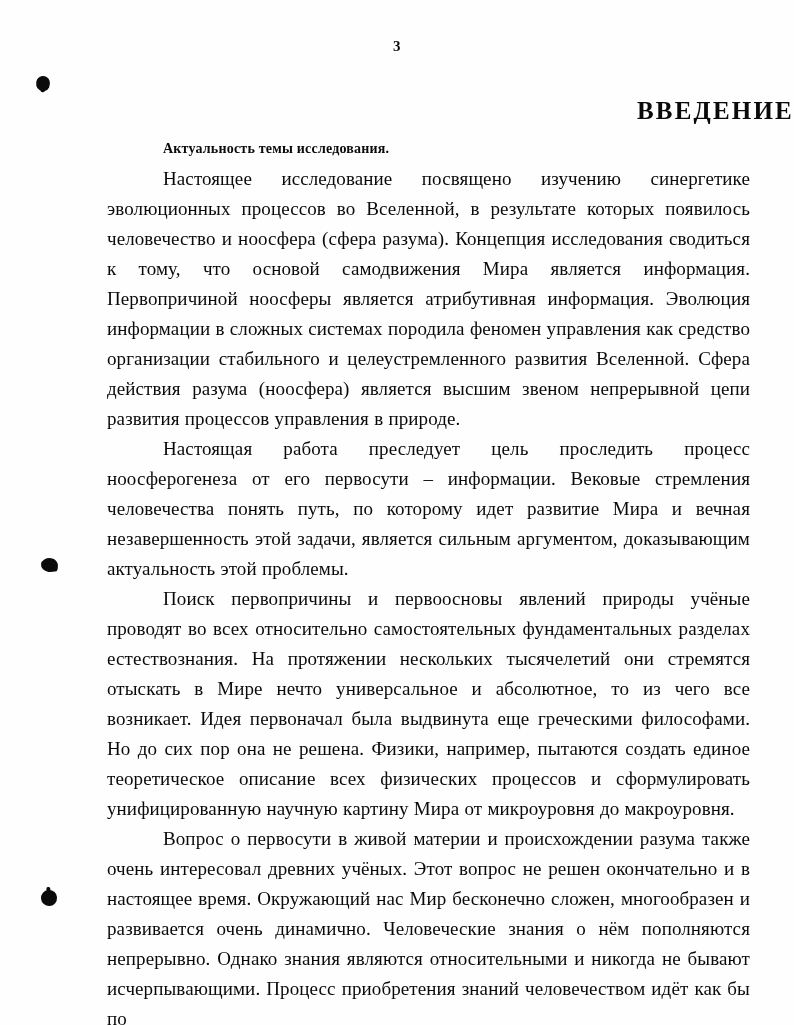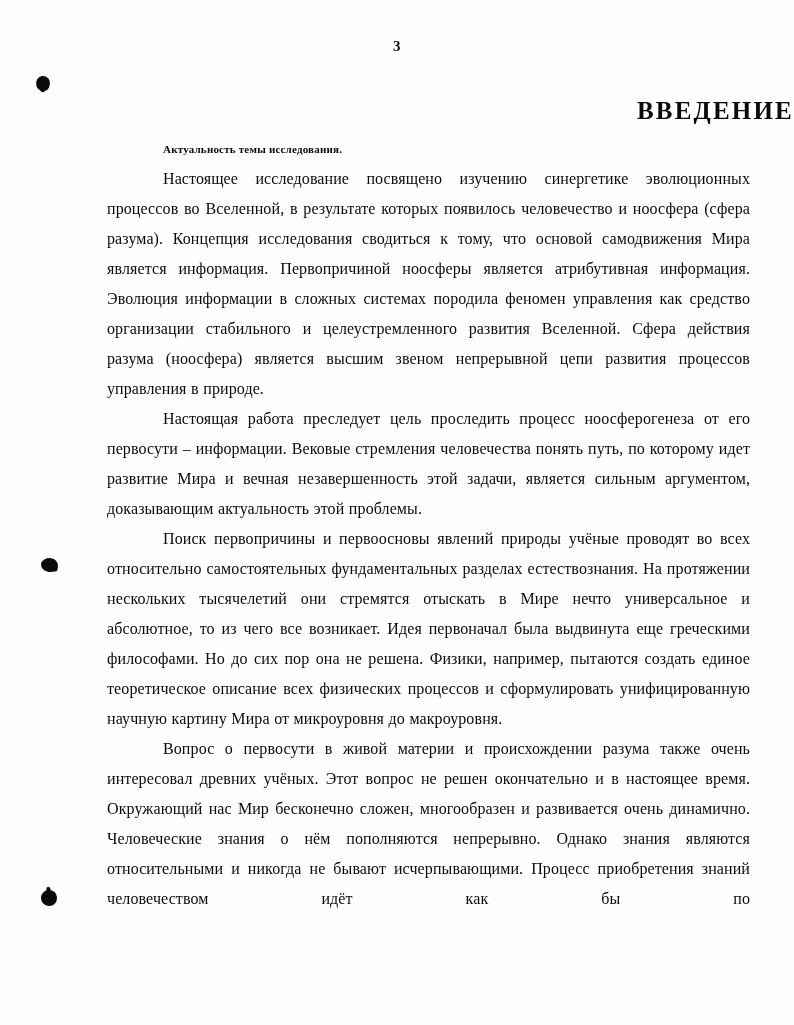--- a/index.html
+++ b/index.html
@@ -47,31 +47,31 @@
 
   
   .text-body {
     position: absolute;
     top: 134px;
     left: 107px;
     width: 643px;
   }
 
   .run-in-title {
-    font-size: 11px;
+    font-size: 14px;
     font-weight: bold;
     line-height: 30px;
     text-indent: 56px;
     letter-spacing: 0.2px;
     margin: 0;
   }
 
   .para {
     margin: 0;
-    font-size: 16px;
+    font-size: 19px;
     line-height: 30px;
     text-align: justify;
     text-indent: 56px;
     letter-spacing: 0.1px;
     word-spacing: 0.4px;
     
   }
 
   .para.justify-all {
     text-align-last: justify;

